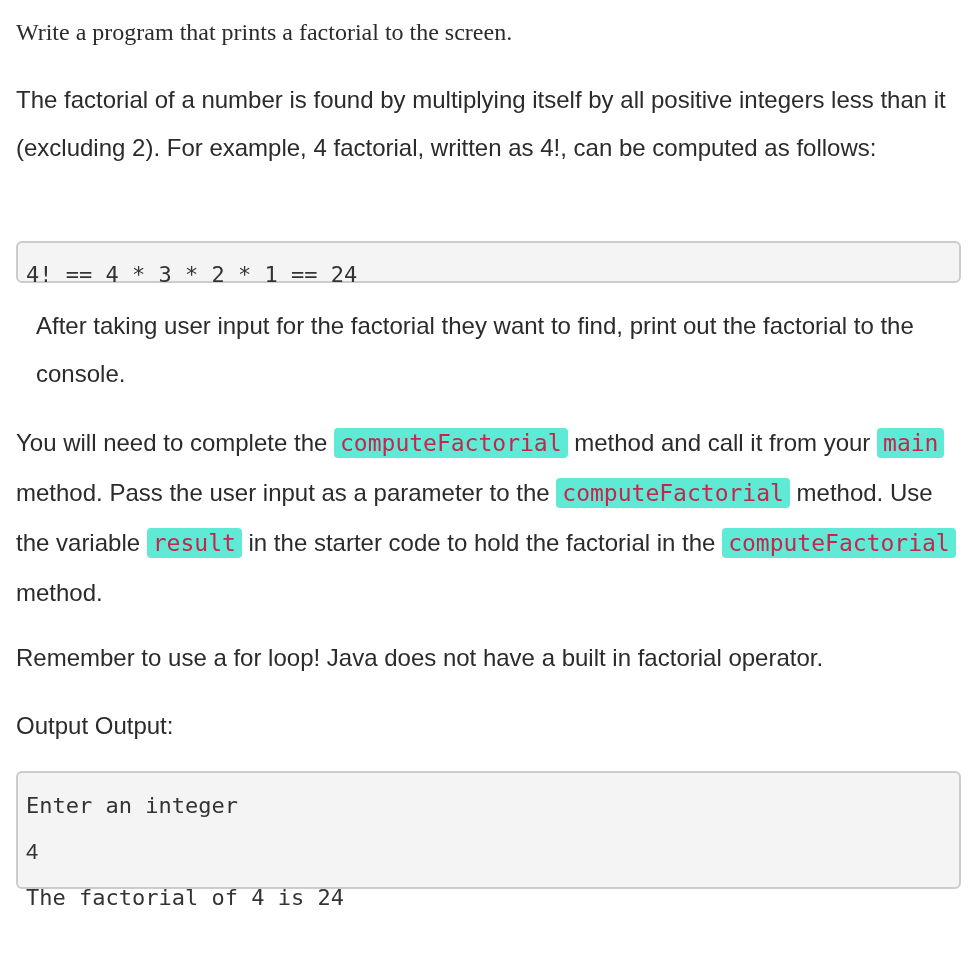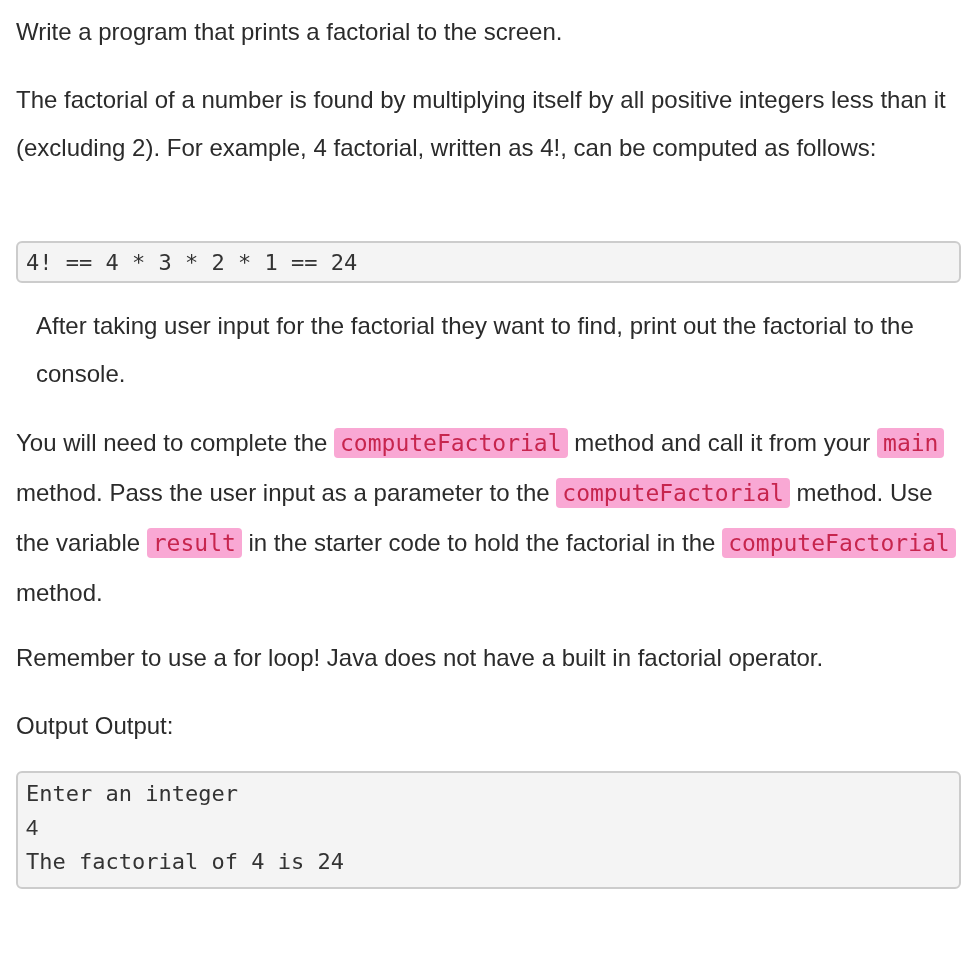--- a/index.html
+++ b/index.html
@@ -4,48 +4,48 @@
 <style>
   html, body { margin: 0; padding: 0; background: #ffffff; }
   body {
     width: 980px; height: 976px; overflow: hidden;
     font-family: "Liberation Sans", "DejaVu Sans", sans-serif;
     color: #2b2b2b;
     font-size: 24px;
   }
   .content { position: relative; padding: 0 16px 0 16px; }
   p { margin: 0; line-height: 48px; }
-  .p1 { position: absolute; left: 16px; top: 8px; }
+  .p1 { position: absolute; left: 16px; top: 8px; font-family: Liberation Serif, serif; }
   .p2 { position: absolute; left: 16px; top: 76px; width: 950px; }
   .p3 { position: absolute; left: 16px; top: 302px; width: 950px; margin-left: 20px; }
   .p4 { position: absolute; left: 16px; top: 418px; width: 950px; line-height: 49px; }
   .p5 { position: absolute; left: 16px; top: 634px; width: 950px; }
   .p6 { position: absolute; left: 16px; top: 702px; }
   code.inline {
     font-family: "DejaVu Sans Mono", "Liberation Mono", monospace;
     color: #c7254e;
-    background: #f9a8d4;
+    background: #5eead4;
     border-radius: 4px;
     padding: 2px 6px;
     font-size: 23px;
   }
   pre.block {
     position: absolute; left: 16px; width: 945px;
     margin: 0; box-sizing: border-box;
     background: #f4f4f4;
     border: 2px solid #cccccc;
     border-radius: 6px;
     font-family: "DejaVu Sans Mono", "Liberation Mono", monospace;
     font-size: 22px;
     color: #333333;
     padding: 4px 8px;
   }
   .pre1 { top: 241px; height: 42px; line-height: 32px; }
   .pre2 { top: 771px; height: 118px; line-height: 34px; padding-top: 2px; }
-  .pre-line { display: block; white-space: pre; }
+  .pre-line { display: block; white-space: pre; margin-top: 12px; }
   .sans-line { font-family: "Liberation Sans", "DejaVu Sans", sans-serif; }
 </style>
 </head>
 <body>
 
 <div class="content">
 
   <p class="p1">Write a program that prints a factorial to the screen.</p>
 
   <p class="p2">The factorial of a number is found by multiplying itself by all positive integers less than it (excluding 2). For example, 4 factorial, written as 4!, can be computed as follows:</p>

